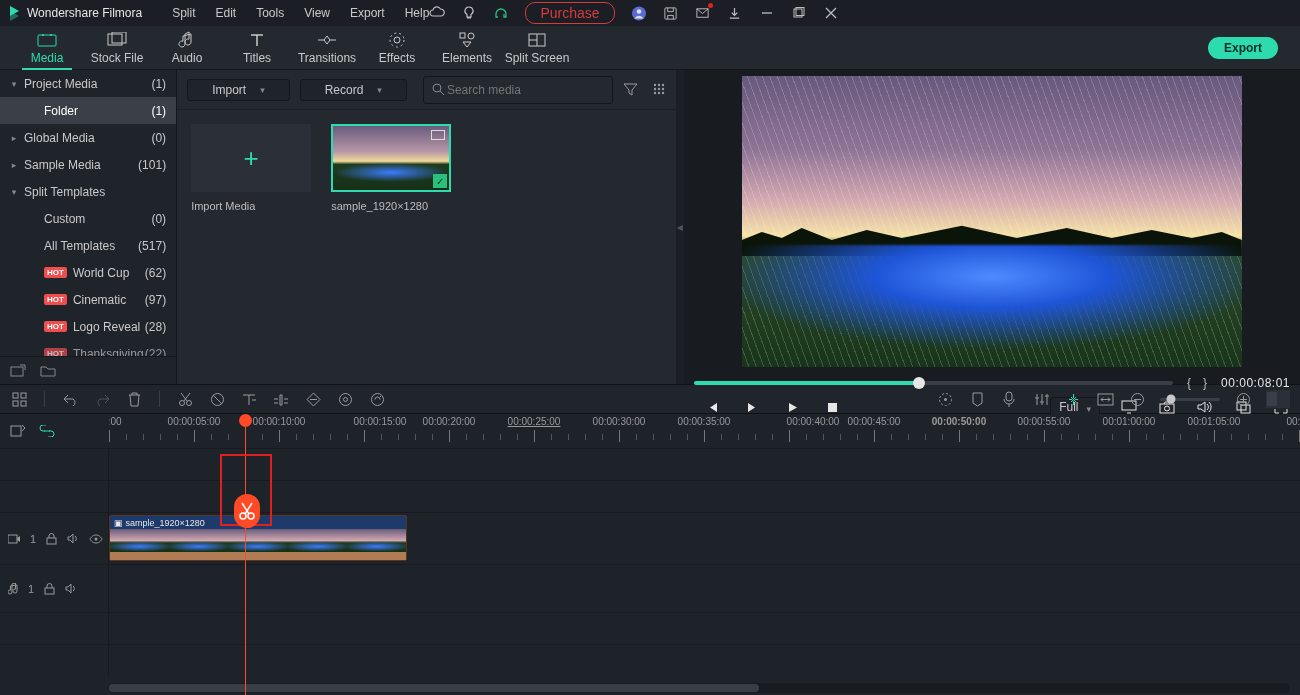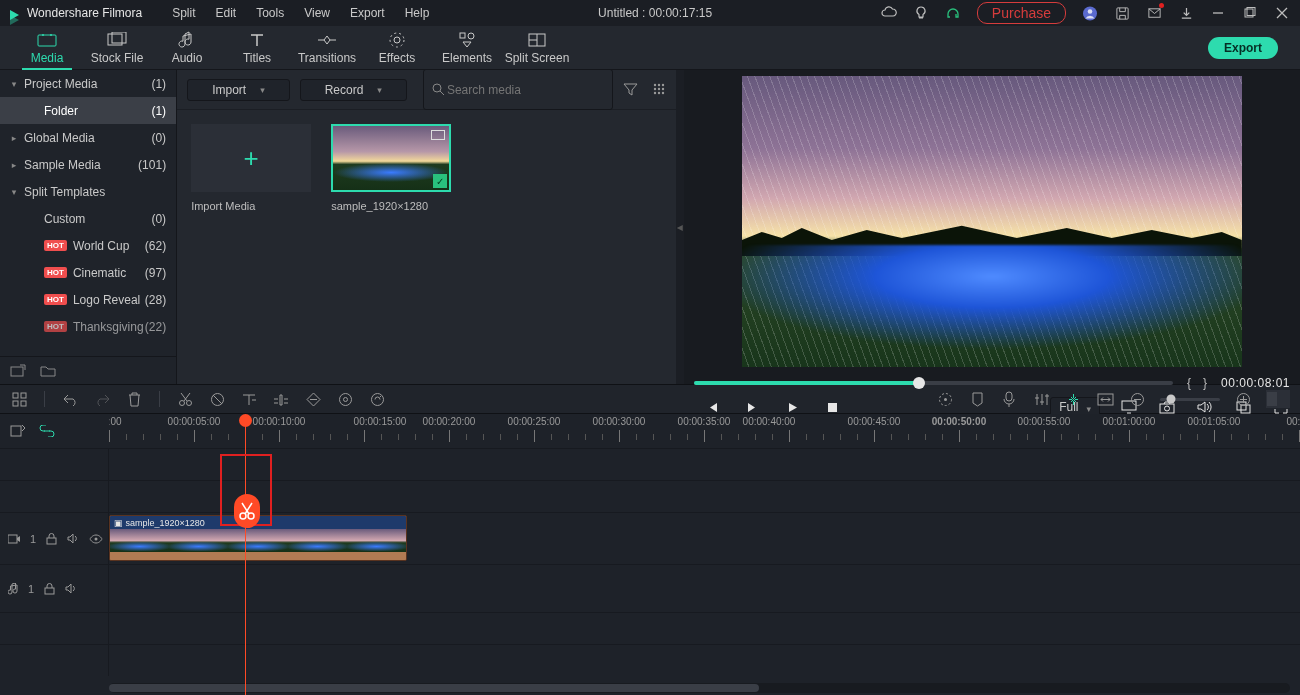--- a/index.html
+++ b/index.html
@@ -1,21 +1,21 @@
 <!DOCTYPE html>
 <html><head>
 <meta charset="utf-8">
 <style>
 html,body{margin:0;padding:0;width:1300px;height:695px;background:#1b1e24;color:#c9c9c9;font-family:"Segoe UI",Arial,sans-serif;font-size:12px;overflow:hidden;user-select:none}
 *{box-sizing:border-box}
 svg{display:block}
 
 
 .title-bar{height:26px;background:#1b1e24;display:flex;align-items:center;padding:0 10px}
-.logo-box{display:flex;align-items:flex-end;gap:6px}
+.logo-box{display:flex;align-items:flex-start;gap:6px}
 .logo-tri{width:0;height:0;border-top:5px solid transparent;border-bottom:5px solid transparent;border-left:9px solid #2ddbae;position:relative}
 .logo-tri::after{content:"";position:absolute;left:-9px;top:0;border-top:5px solid transparent;border-bottom:5px solid transparent;border-left:9px solid rgba(45,219,174,.4)}
 .app-title{color:#e6e6e6;font-size:12px;margin-left:2px}
 .menu{display:flex;gap:20px;margin-left:30px}
 .menu span{color:#c9c9c9;cursor:pointer}
 .title-center{flex:1;display:flex;justify-content:center;align-items:center;color:#c9c9c9}
 .title-right{display:flex;align-items:center;gap:16px}
 .title-right .tic{width:16px;height:16px;display:flex;align-items:center;justify-content:center;color:#bdbdbd;cursor:pointer}
 .purchase{border:1px solid #d63c3c;color:#d63c3c;border-radius:10px;padding:2px 14px;font-size:14px;cursor:pointer}
 .yellow{color:#eab308}
@@ -38,21 +38,21 @@
 .tree-row.sub{padding-left:44px}
 .tree-row .chev{width:8px;color:#888;font-size:9px;display:inline-block;text-align:center;margin-left:-14px}
 .hot{background:#f04e4e;color:#fff;font-size:8px;font-weight:700;padding:0 3px;border-radius:2px;line-height:11px}
 .left-bottom{height:28px;border-top:1px solid #14161b;display:flex;align-items:center;gap:14px;padding:0 10px;color:#888}
 .left-bottom span{cursor:pointer}
 
 .mid-col{flex:1;display:flex;flex-direction:column;background:#24282f;position:relative}
 .mid-top{height:40px;display:flex;align-items:center;padding:0 10px;gap:10px;border-bottom:1px solid #1b1e24}
 .combo{background:#1f232a;border:1px solid #14161b;padding:3px 24px;border-radius:3px;display:flex;align-items:center;gap:14px;cursor:pointer;color:#c9c9c9}
 .combo .dd{font-size:9px;color:#888}
-.search-wrap{flex:1;margin-left:6px;display:flex;align-items:center;background:#24282f;border:1px solid #14161b;border-radius:3px;padding:0 8px;height:41px;max-width:190px}
+.search-wrap{flex:1;margin-left:6px;display:flex;align-items:center;background:#24282f;border:1px solid #14161b;border-radius:3px;padding:0 8px;height:28px;max-width:190px}
 .search-wrap input{flex:1;background:transparent;border:none;outline:none;color:#c9c9c9;font-size:12px}
 .mid-top .ri{display:flex;gap:14px;margin-left:auto;color:#9a9a9a}
 .mid-top .ri span{cursor:pointer}
 .grid{flex:1;padding:14px;display:flex;gap:20px;align-items:flex-start}
 .card{display:flex;flex-direction:column;width:120px;gap:8px}
 .thumb-add{width:120px;height:68px;background:#2b2f37;display:flex;align-items:center;justify-content:center;color:#2ddbae;font-size:26px;font-weight:200;cursor:pointer}
 .thumb-img{width:120px;height:68px;border:2px solid #2ddbae;position:relative;cursor:pointer;overflow:hidden}
 .thumb-img .sky{position:absolute;inset:0;background:linear-gradient(#6a5b7c 0%,#b697a8 40%,#f2d89a 55%,#1f3b1f 60%,#153017 100%)}
 .thumb-img .blue{position:absolute;left:0;right:0;top:58%;height:30%;background:radial-gradient(ellipse at center,#3a7bff 0%,rgba(58,123,255,0) 70%)}
 .thumb-img .badge{position:absolute;bottom:2px;right:2px;width:14px;height:14px;background:#29c07d;display:flex;align-items:center;justify-content:center;color:#042;font-size:10px}
@@ -132,21 +132,20 @@
     <span class="app-title">Wondershare Filmora</span>
   </div>
   <div class="menu">
     <span>Split</span>
     <span>Edit</span>
     <span>Tools</span>
     <span>View</span>
     <span>Export</span>
     <span>Help</span>
   </div>
-  <div class="title-center">Untitled : 00:00:17:15</div>
   <div class="title-right">
     <span class="tic">
         <svg width="16" height="16" viewBox="0 0 16 16">
           <path d="M4 11a3 3 0 010-6 4 4 0 017.5-1A3 3 0 1112 11H4z" fill="none" stroke="currentColor" stroke-width="1.2"></path>
         </svg>
       </span>
     <span class="tic yellow">
         <svg width="16" height="16" viewBox="0 0 16 16">
           <path d="M8 2a4 4 0 00-2 7.5V12h4V9.5A4 4 0 008 2zM6 13h4" fill="none" stroke="currentColor" stroke-width="1.2"></path>
         </svg>
@@ -312,20 +311,26 @@
             <span class="chev">▾</span>
             <span>Split Templates</span>
           </span>
           <span></span>
         </div>
       <div class="tree-row sub">
           <span class="lbl">
             <span>Custom</span>
           </span>
           <span>(0)</span>
+        </div>
+      <div class="tree-row sub">
+          <span class="lbl">
+            <span>All Templates</span>
+          </span>
+          <span>(517)</span>
         </div>
       <div class="tree-row sub">
           <span class="lbl">
             <span class="hot">HOT</span>
             <span>World Cup</span>
           </span>
           <span>(62)</span>
         </div>
       <div class="tree-row sub">
           <span class="lbl">
@@ -646,24 +651,24 @@
           </svg>
         </span>
     </div>
     <div class="ruler">
       <div class="ruler-tick-labels" id="ruler-labels">
           <div class="rlabel" style="left: 0px;">00:00</div>
           <div class="rlabel" style="left: 85px;">00:00:05:00</div>
           <div class="rlabel" style="left: 170px;">00:00:10:00</div>
           <div class="rlabel" style="left: 255px; padding-left: 32px;">00:00:15:00</div>
           <div class="rlabel" style="left: 340px;">00:00:20:00</div>
-          <div class="rlabel" style="left: 425px;">00:00:25:00</div>
+          <div class="rlabel" style="left: 425px; text-decoration: underline;">00:00:25:00</div>
           <div class="rlabel" style="left: 510px;">00:00:30:00</div>
           <div class="rlabel" style="left: 595px;">00:00:35:00</div>
-          <div class="rlabel" style="left: 660px;">00:00:40:00</div>
+          <div class="rlabel" style="left: 704px;">00:00:40:00</div>
           <div class="rlabel" style="left: 765px;">00:00:45:00</div>
           <div class="rlabel" style="left: 850px; font-weight: bold;">00:00:50:00</div>
           <div class="rlabel" style="left: 935px;">00:00:55:00</div>
           <div class="rlabel" style="left: 1020px;">00:01:00:00</div>
           <div class="rlabel" style="left: 1105px;">00:01:05:00</div>
           <div class="rlabel" style="left: 1190px;">00:01</div>
         </div>
       <div class="ruler-ticks" id="ruler-ticks">
           <div class="tick-major" style="left: 0px;"></div>
           <div class="tick-minor" style="left: 17px;"></div>

